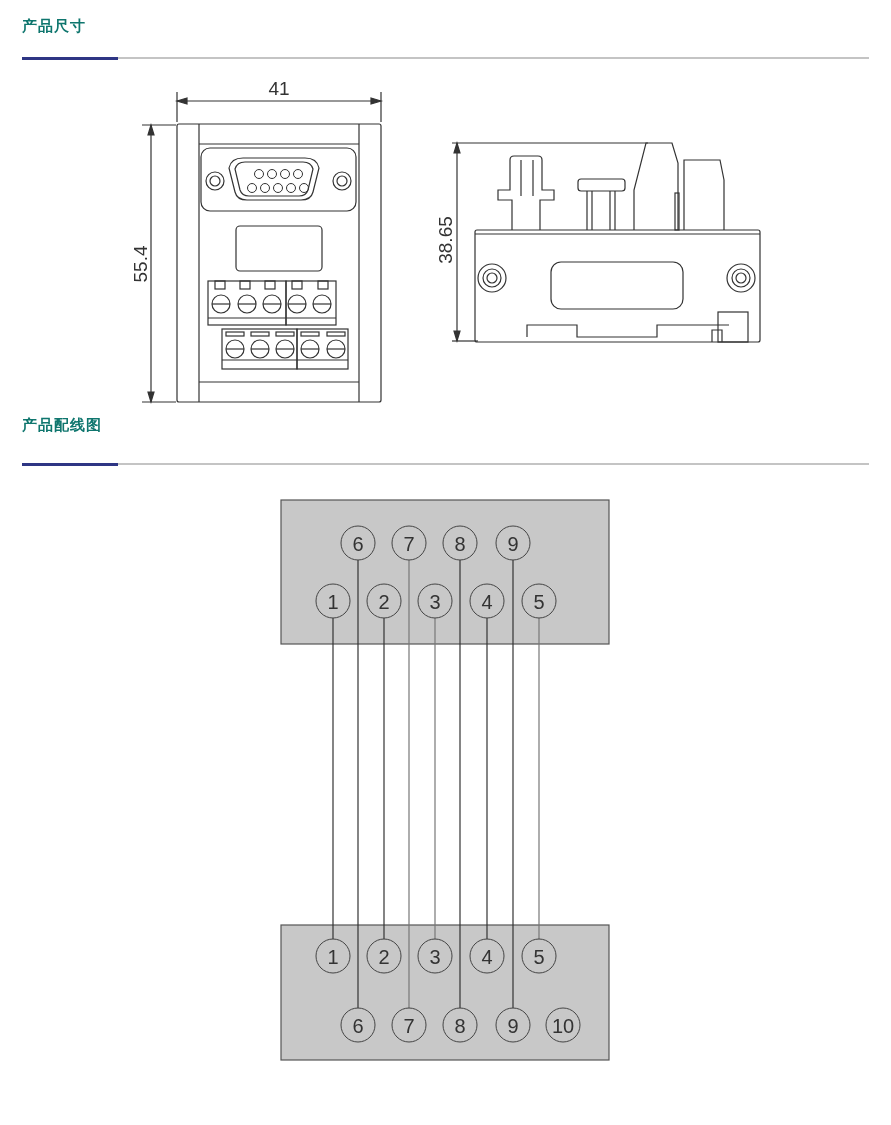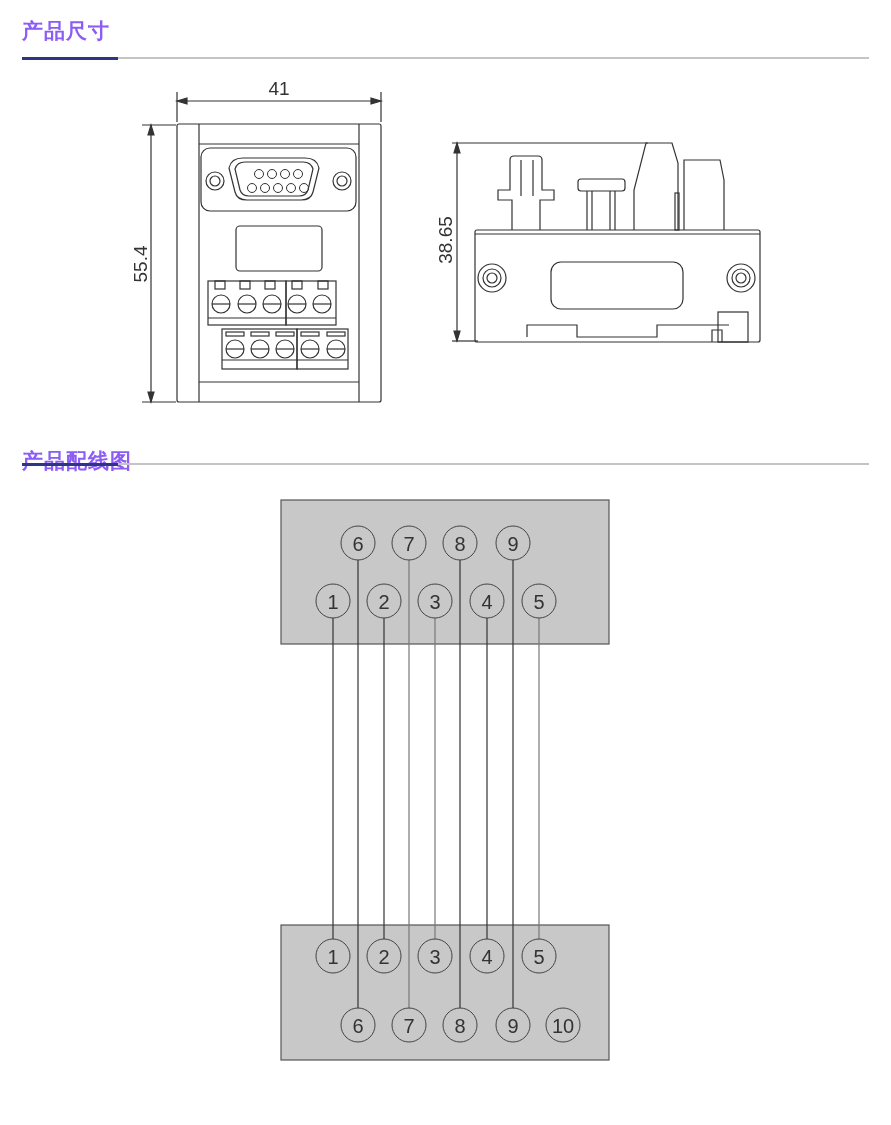--- a/index.html
+++ b/index.html
@@ -1,34 +1,34 @@
 <!DOCTYPE html>
 <html><head>
 <meta charset="utf-8">
 <style>
   html, body { margin:0; padding:0; background:#ffffff; }
   body { width:891px; height:1125px; position:relative; overflow:hidden;
          font-family:"DejaVu Sans","Liberation Sans",sans-serif; }
-  .section-title { position:absolute; left:22px; font-size:21px; font-weight:bold;
-                   color:#8b5cf6; letter-spacing:1px; margin:0; }
+  .section-title { position:absolute; left:22px; font-size:15px; font-weight:bold;
+                   color:#0f766e; letter-spacing:1px; margin:0; }
   .rule { position:absolute; left:22px; width:847px; height:2px; background:#c4c4c4; }
   .rule .accent { position:absolute; left:0; top:0; height:3px; width:96px; background:#2e3584; }
   svg { position:absolute; left:0; top:0; }
   .dim-text { font-family:"Liberation Sans","DejaVu Sans",sans-serif; font-size:19px; fill:#333; }
   .pin-text { font-family:"Liberation Sans","DejaVu Sans",sans-serif; font-size:20px; fill:#333; }
 </style>
 </head>
 <body>
 
 <h2 class="section-title" style="top:17px;">产品尺寸</h2>
 <div class="rule" style="top:57px;">
     <div class="accent"></div>
   </div>
 
-<h2 class="section-title" style="top:447px;">产品配线图</h2>
+<h2 class="section-title" style="top:416px;">产品配线图</h2>
 <div class="rule" style="top:463px;">
     <div class="accent"></div>
   </div>
 
 <svg width="891" height="1125" viewBox="0 0 891 1125">
 
   <g fill="none" stroke="#333" stroke-width="1.2">
 
     <line x1="177" y1="92" x2="177" y2="122"></line>
     <line x1="381" y1="92" x2="381" y2="122"></line>

